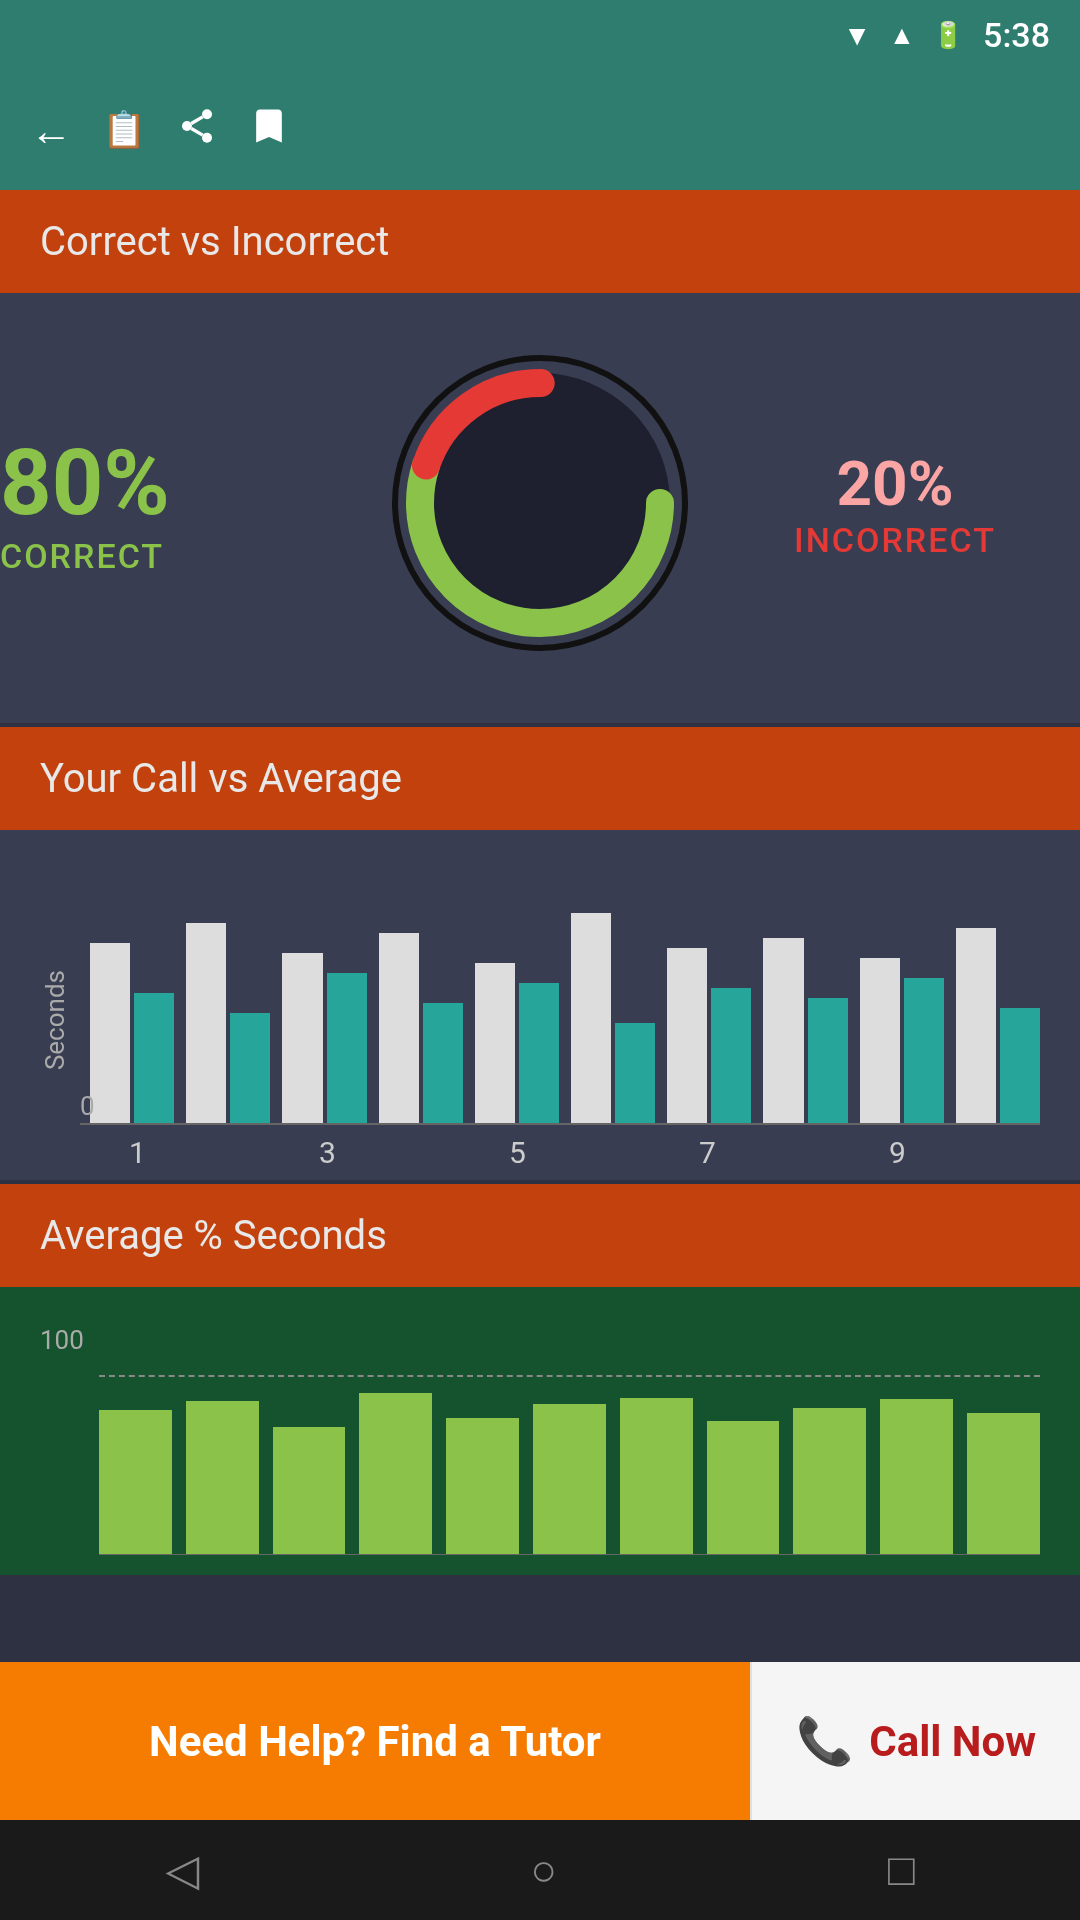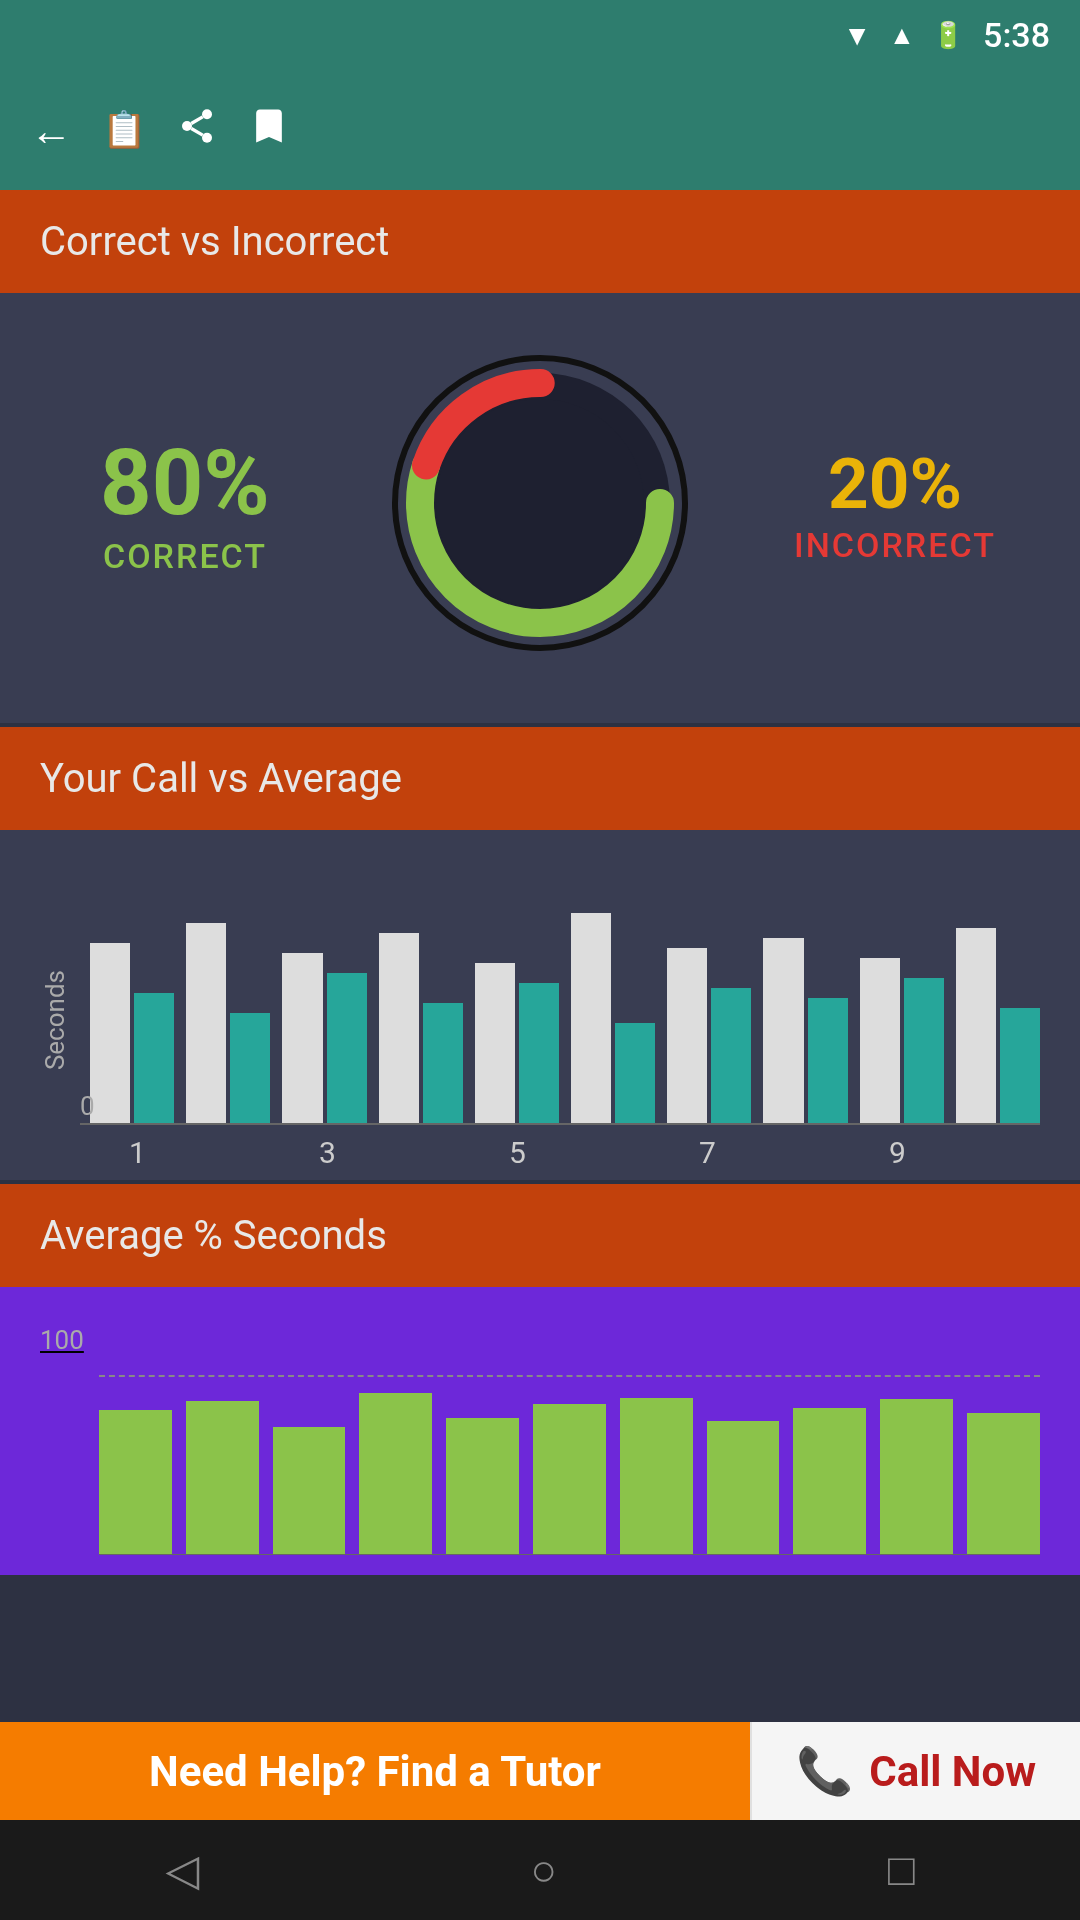--- a/index.html
+++ b/index.html
@@ -76,40 +76,40 @@
       background: #393d52;
       padding: 40px 0 50px 0;
       display: flex;
       align-items: center;
       justify-content: center;
       gap: 0;
       margin-bottom: 4px;
     }
     .stat-left {
       flex: 1;
-      text-align: center;
+      text-align: left;
     }
     .stat-left .percent {
       color: #8bc34a;
       font-size: 90px;
       font-weight: 700;
     }
     .stat-left .label {
       color: #8bc34a;
       font-size: 34px;
       font-weight: 500;
       letter-spacing: 2px;
     }
     .stat-right {
       flex: 1;
       text-align: center;
     }
     .stat-right .percent {
-      color: #eab308;
-      font-size: 71px;
+      color: #fca5a5;
+      font-size: 62px;
       font-weight: 700;
     }
     .stat-right .label {
       color: #e53935;
       font-size: 34px;
       font-weight: 500;
       letter-spacing: 2px;
     }
     .donut-container {
       width: 340px;
@@ -188,24 +188,23 @@
     .y-zero {
       color: #aaa;
       font-size: 26px;
       position: absolute;
       bottom: 2px;
       left: 0;
     }
 
     
     .avg-section {
-      background: #6d28d9;
+      background: #14532d;
       padding: 28px 40px 20px 40px;
       flex: 1;
-      text-decoration: underline;
     }
     .avg-chart-area {
       display: flex;
       align-items: flex-end;
       height: 230px;
       margin-top: 10px;
       position: relative;
     }
     .avg-y-label {
       color: #aaa;
@@ -235,21 +234,21 @@
       right: 0;
       border-top: 2px dashed #888;
     }
 
     
     .bottom-banner {
       position: absolute;
       bottom: 100px;
       left: 0;
       right: 0;
-      height: 98px;
+      height: 158px;
       display: flex;
     }
     .banner-left {
       flex: 1;
       background: #f57c00;
       display: flex;
       align-items: center;
       justify-content: center;
       cursor: pointer;
     }

